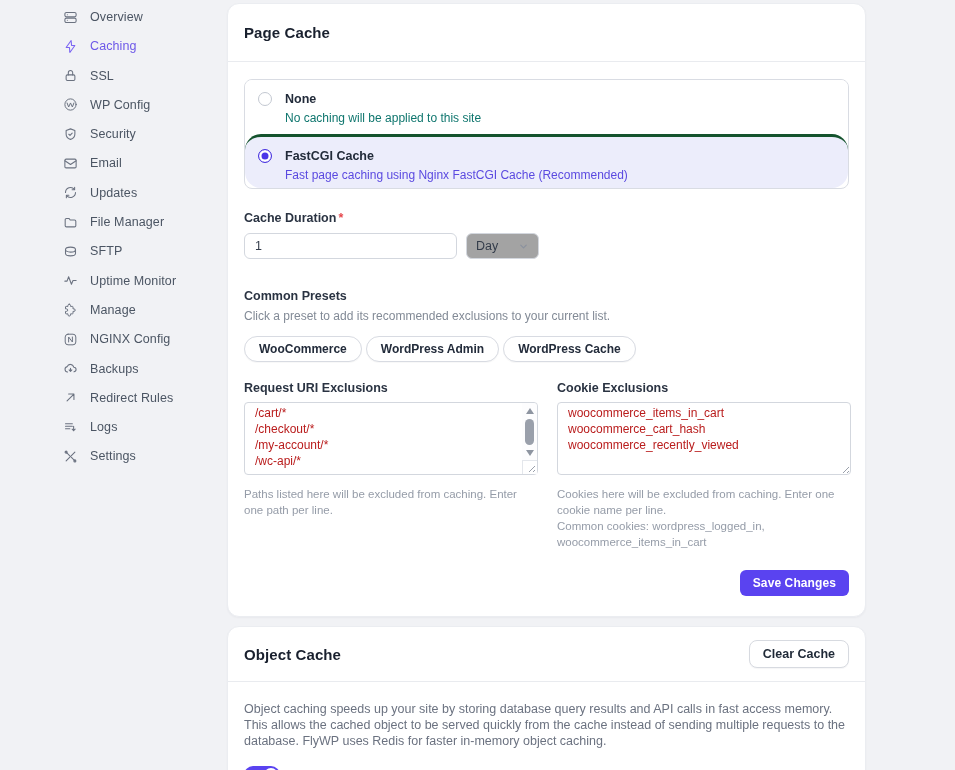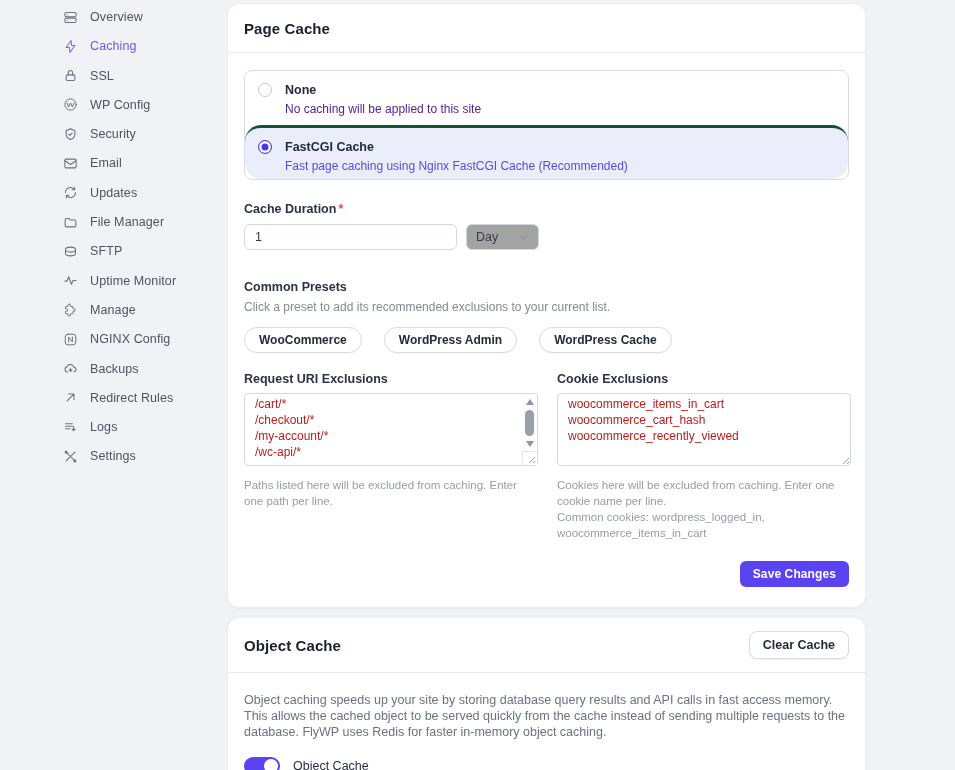--- a/index.html
+++ b/index.html
@@ -29,21 +29,21 @@
   .nav-item.active .nav-icon { color:#7a64f2; }
 
   
   .main { position:absolute; left:227px; top:3px; width:639px; }
   .card {
     background:#ffffff; border-radius:12px;
     border:1px solid #ebedf1;
     box-shadow:0 1px 2px rgba(16,24,40,.04);
   }
   .card-header {
-    height:49px; display:flex; align-items:center; justify-content:space-between;
+    height:58px; display:flex; align-items:center; justify-content:space-between;
     padding:0 16px; border-bottom:1px solid #e9ebef;
   }
   .card-title { font-size:15px; font-weight:700; color:#19202e; letter-spacing:.1px; }
   .card-header-2 { height:55px; display:flex; align-items:center; justify-content:space-between;
     padding:0 16px; border-bottom:1px solid #e9ebef; }
 
   
   .option-group {
     margin:17px 16px 0; border:1px solid #d9dce3; border-radius:8px; overflow:hidden;
   }
@@ -54,21 +54,21 @@
   .radio {
     width:14px; height:14px; border-radius:50%;
     border:1px solid #c3c8d1; background:#fff; flex:0 0 auto;
   }
   .option-row.selected .radio {
     border:1px solid #452fe0; background:#4b36e8;
     box-shadow:inset 0 0 0 2.5px #ffffff;
     background-clip:padding-box;
   }
   .option-title { margin-left:13px; font-size:12.5px; font-weight:700; color:#222b3a; }
-  .option-desc { margin:5px 0 0 27px; padding-left:0; font-size:12px; color:#4c1d95; }
+  .option-desc { margin:5px 0 0 27px; padding-left:0; font-size:12px; color:#0f766e; }
   .option-row.selected .option-desc { color:#5a49e0; }
 
   
   .section-pad { padding:0 16px; }
   .field-label { font-size:12.5px; font-weight:700; color:#2a3342; }
   .req { color:#e5484d; margin-left:2px; }
   .duration-label { margin-top:22px; }
   .duration-row { margin-top:8px; display:flex; align-items:center; }
   .text-input {
     width:213px; height:26px; border:1px solid #d3d7de; border-radius:6px;
@@ -77,21 +77,21 @@
   }
   .select-box {
     margin-left:9px; width:73px; height:26px; border:1px solid #d3d7de; border-radius:6px;
     background:#a3a3a3; display:flex; align-items:center; justify-content:space-between;
     padding:0 9px; font-size:12.5px; color:#333c4a; cursor:pointer;
   }
   .select-box svg { width:11px; height:11px; color:#8a919e; }
 
   .presets-label { margin-top:30px; }
   .presets-hint { margin-top:6px; font-size:12px; color:#828a96; }
-  .pill-row { margin-top:13px; display:flex; gap:22px; }
+  .pill-row { margin-top:13px; display:flex; gap:4px; }
   .pill {
     border:1px solid #d8dbe2; border-radius:999px; background:#fff;
     padding:5px 14px; font-size:12px; font-weight:700; color:#232c3b;
     cursor:pointer; box-shadow:0 1px 1px rgba(16,24,40,.03);
   }
 
   .col-grid { margin-top:19px; display:grid; grid-template-columns:294px 294px; column-gap:19px; }
   .ta-wrap { position:relative; margin-top:7px; }
   textarea {
     width:100%; height:73px; border:1px solid #d3d7de; border-radius:4px;

